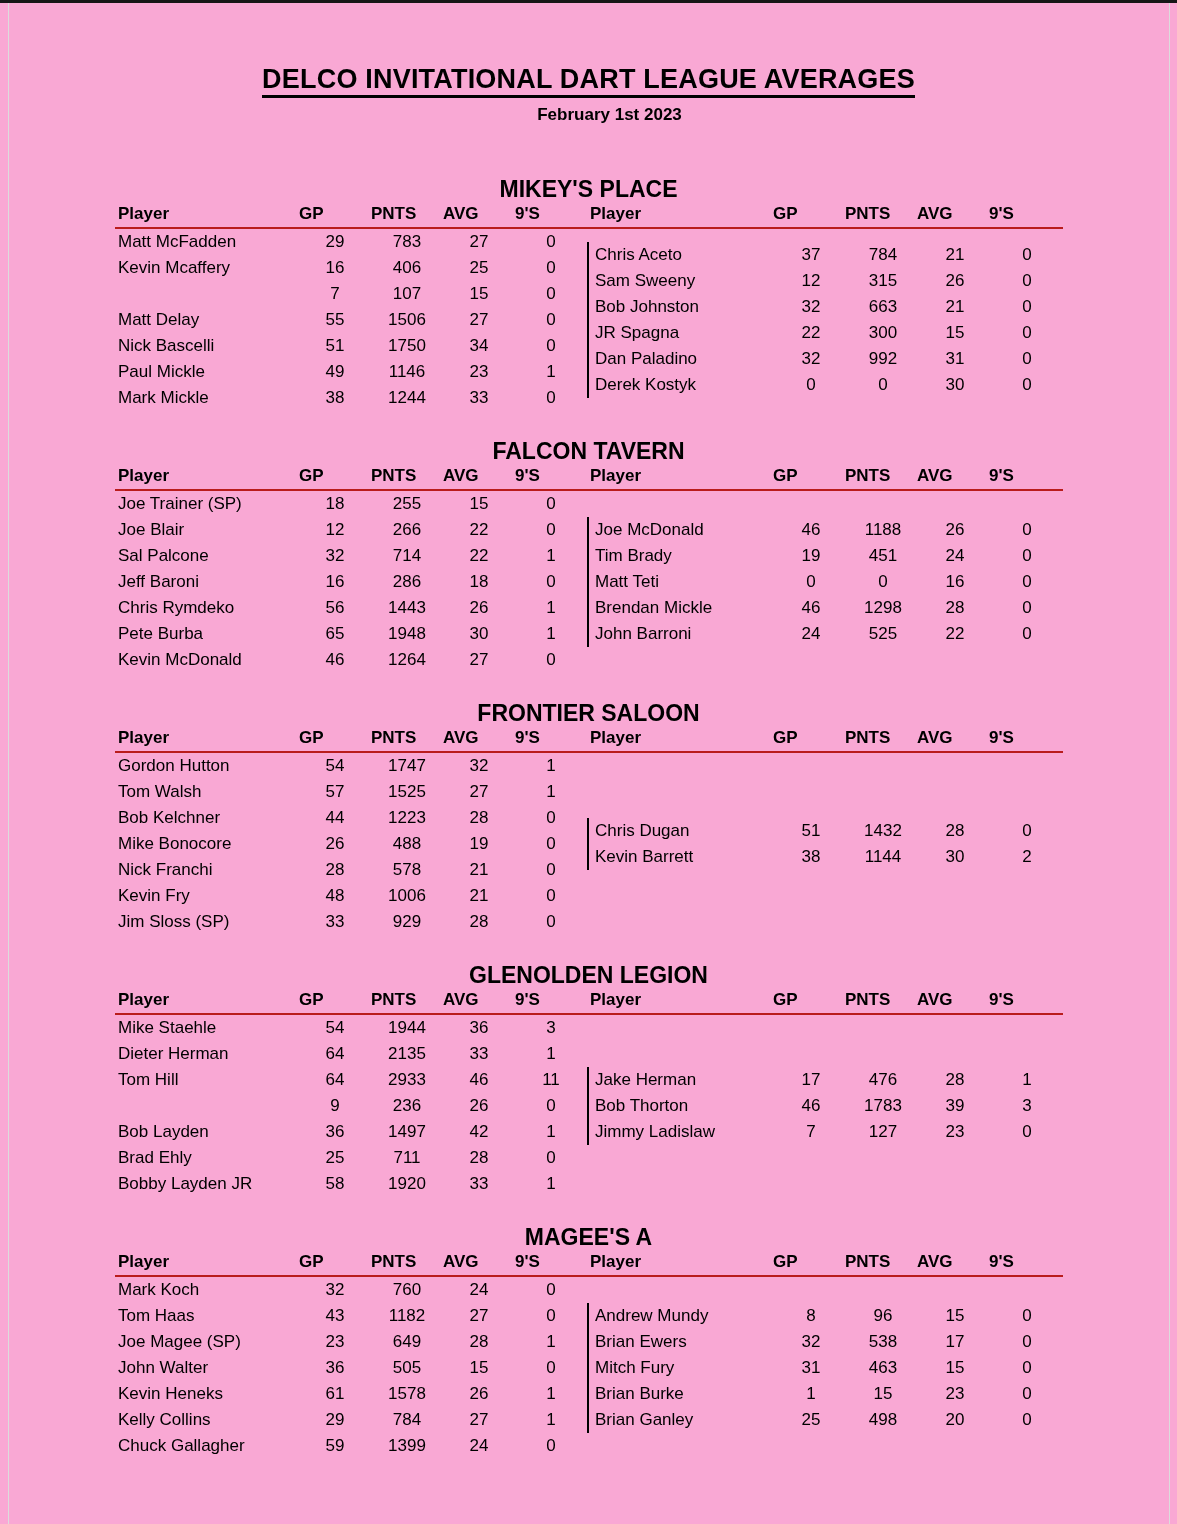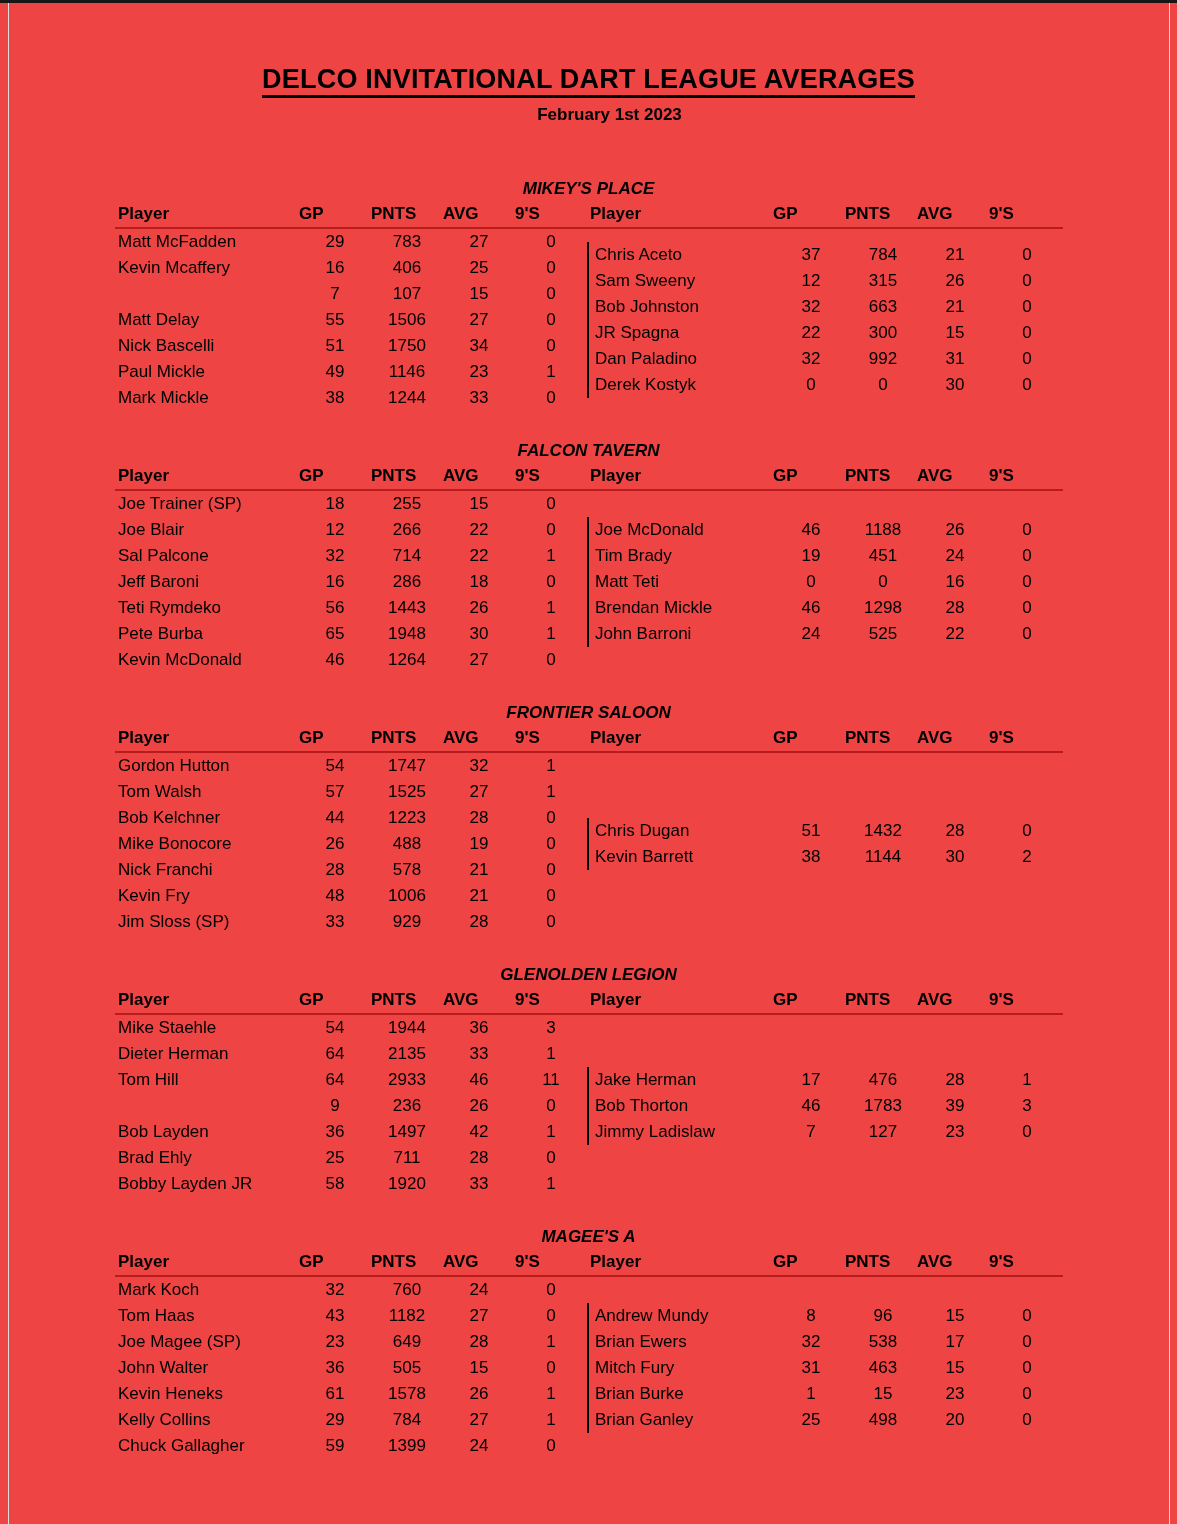--- a/index.html
+++ b/index.html
@@ -1,29 +1,29 @@
 <!DOCTYPE html>
 <html><head>
 <meta charset="utf-8">
 <style>
   html,body { margin:0; padding:0; background:#ffffff; }
   body { font-family:"Liberation Sans", sans-serif; color:#000; }
-  .page { position:relative; width:1177px; height:1524px; background:#ef4444; overflow:hidden; }
+  .page { position:relative; width:1177px; height:1524px; background:#f9a8d4; overflow:hidden; }
   .topline { position:absolute; top:0; left:0; width:100%; height:3px; background:#161616; }
   .edge { position:absolute; top:3px; bottom:0; width:1px; background:#dcdcdc; }
   .edge.left { left:8px; }
   .edge.right { right:7px; }
 
   .title { margin:64px 0 0 0; text-align:center; font-size:27px; font-weight:bold; letter-spacing:0.2px; }
   .title .underlined { border-bottom:3px solid #000; padding-bottom:1px; }
   .date { text-align:center; font-weight:bold; font-size:17px; margin-top:10px;margin-left:42px; }
 
   .league-section { margin-top:30px; }
   .league-section.first { margin-top:54px; }
-  .section-title { margin:0 0 2px 0; text-align:center; font-size:17px; font-weight:bold; line-height:20px;font-style:italic; }
+  .section-title { margin:0 0 2px 0; text-align:center; font-size:23px; font-weight:bold; line-height:20px; }
 
   .tbl { margin-left:115px; width:948px; font-size:17px; }
   .hdr { display:flex; border-bottom:2px solid #b91c1c; }
   .body { display:flex; align-items:center; }
 
   .half { display:grid; }
   .half.l { grid-template-columns:184px 72px 72px 72px 72px; width:472px; }
   .half.r { grid-template-columns:186px 72px 72px 72px 72px; width:474px; }
 
   .rows-left, .rows-right { width:auto; }
@@ -228,21 +228,21 @@
 
   <div class="row">
     <div class="cell player">Jeff Baroni</div>
     <div class="cell num">16</div>
     <div class="cell num">286</div>
     <div class="cell num">18</div>
     <div class="cell num">0</div>
   </div>
 
   <div class="row">
-    <div class="cell player">Teti Rymdeko</div>
+    <div class="cell player">Chris Rymdeko</div>
     <div class="cell num">56</div>
     <div class="cell num">1443</div>
     <div class="cell num">26</div>
     <div class="cell num">1</div>
   </div>
 
   <div class="row">
     <div class="cell player">Pete Burba</div>
     <div class="cell num">65</div>
     <div class="cell num">1948</div>

